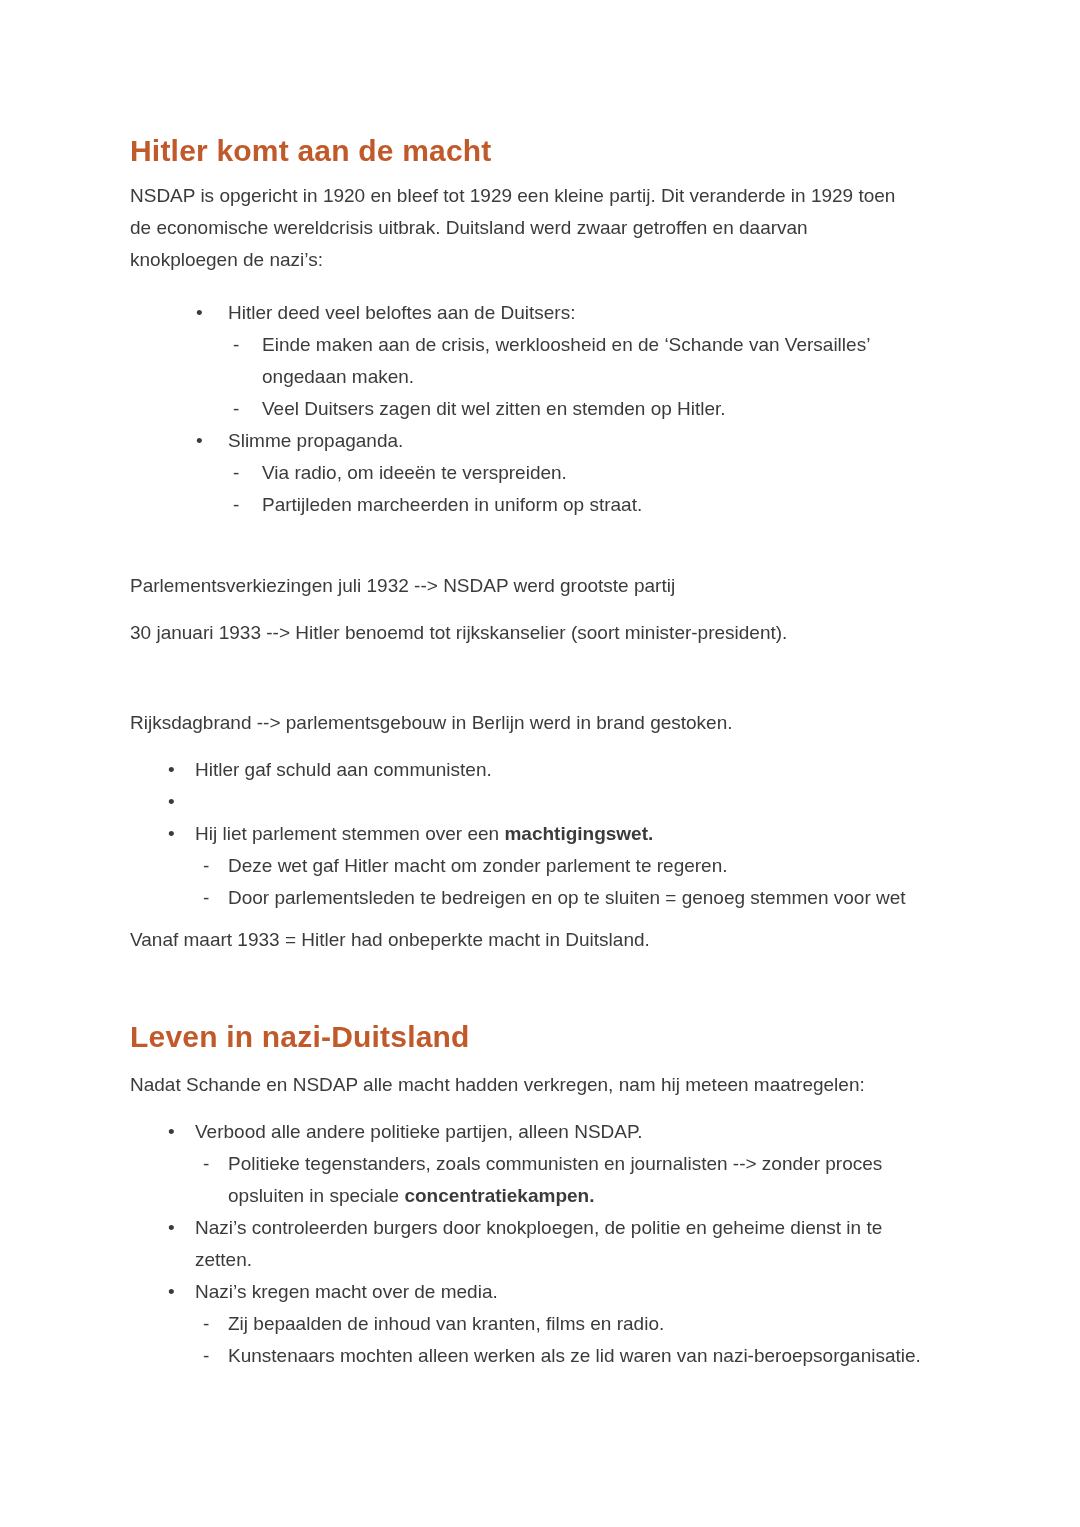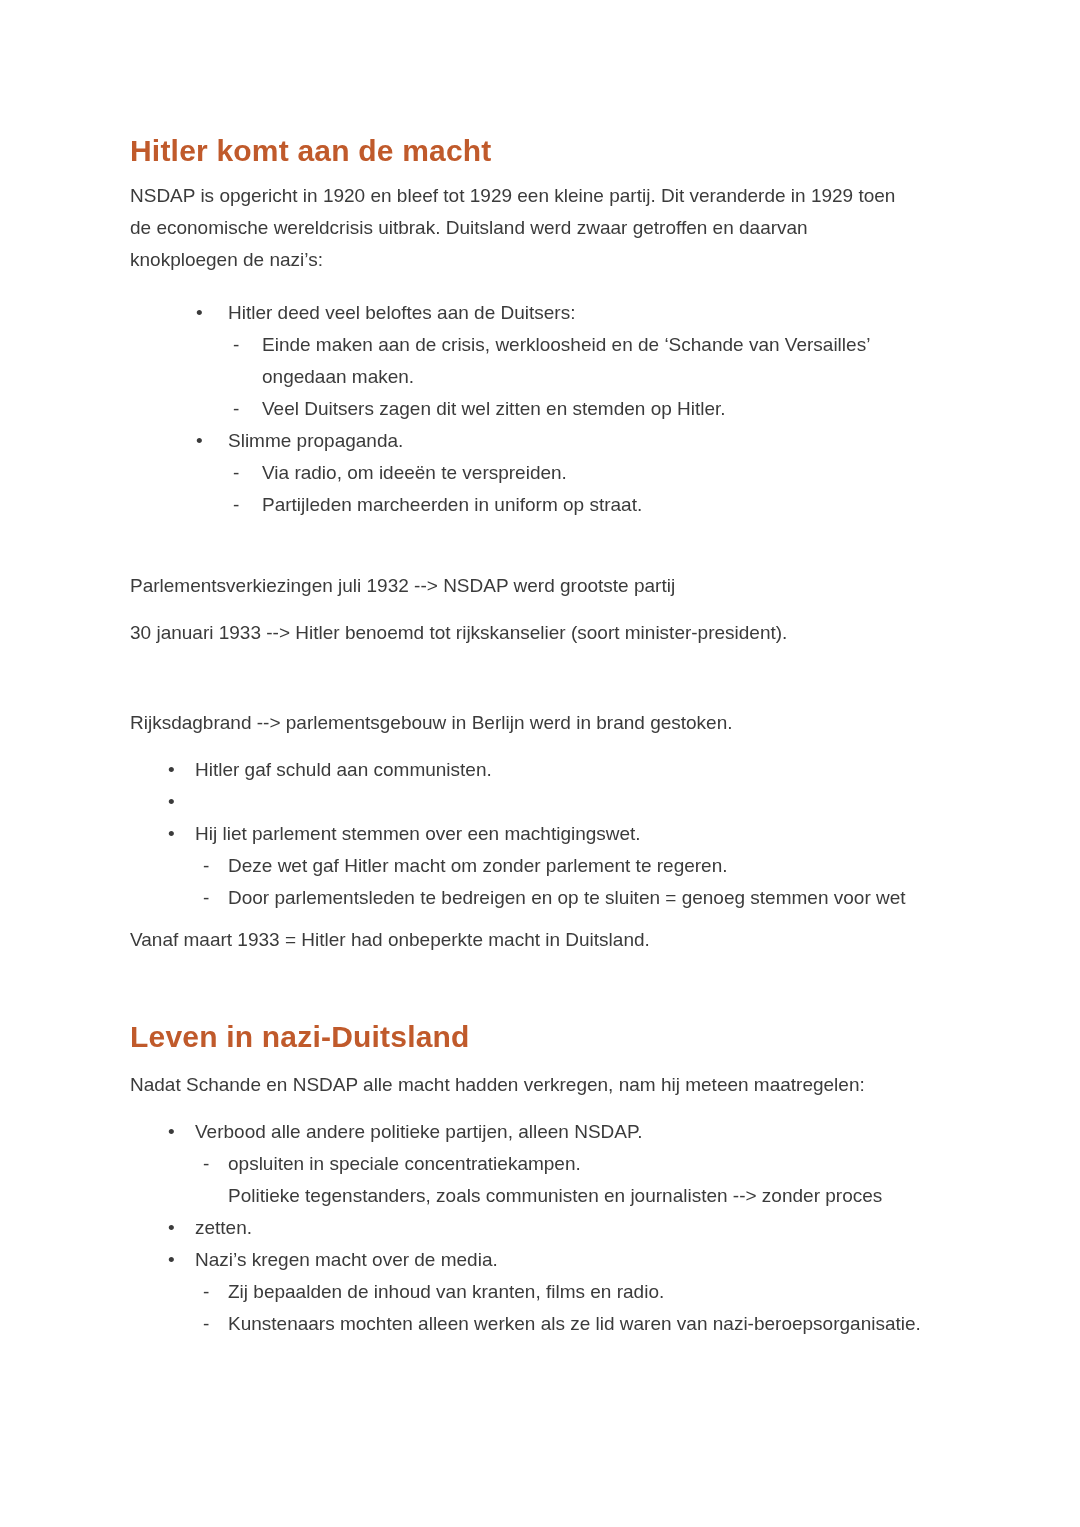--- a/index.html
+++ b/index.html
@@ -43,21 +43,21 @@
     white-space: nowrap;
   }
   .m { flex: 0 0 auto; }
   
   .a1 .m { margin-left: 66px;  width: 32px; }
   .a2 .m { margin-left: 103px; width: 29px; }
   
   .b1 .m { margin-left: 38px;  width: 27px; }
   .b2 .m { margin-left: 73px;  width: 25px; }
   .t { flex: 0 0 auto; }
-  b { font-weight: 400; }
+  b { font-weight: 700; }
 </style>
 </head>
 <body>
 
 <div class="page">
 
   <h1 class="h" style="margin-top:130px">Hitler komt aan de macht</h1>
 
   <div class="p" style="margin-top:8px">
     <span class="ln">NSDAP is opgericht in 1920 en bleef tot 1929 een kleine partij. Dit veranderde in 1929 toen</span>
@@ -130,27 +130,28 @@
   <div class="p" style="margin-top:11px">Nadat Schande en NSDAP alle macht hadden verkregen, nam hij meteen maatregelen:</div>
 
   <div style="margin-top:15px">
     <div class="li b1">
       <span class="m">•</span>
       <span class="t">Verbood alle andere politieke partijen, alleen NSDAP.</span>
     </div>
     <div class="li b2">
       <span class="m">-</span>
       <span class="t">
+        <span class="ln">Politieke tegenstanders, zoals communisten en journalisten --&gt; zonder proces</span>
         <span class="ln"><span>opsluiten in speciale </span><b>concentratiekampen.</b></span>
-        <span class="ln">Politieke tegenstanders, zoals communisten en journalisten --&gt; zonder proces</span>
       </span>
     </div>
     <div class="li b1">
       <span class="m">•</span>
       <span class="t">
+        <span class="ln">Nazi’s controleerden burgers door knokploegen, de politie en geheime dienst in te</span>
         <span class="ln">zetten.</span>
       </span>
     </div>
     <div class="li b1">
       <span class="m">•</span>
       <span class="t">Nazi’s kregen macht over de media.</span>
     </div>
     <div class="li b2">
       <span class="m">-</span>
       <span class="t">Zij bepaalden de inhoud van kranten, films en radio.</span>

